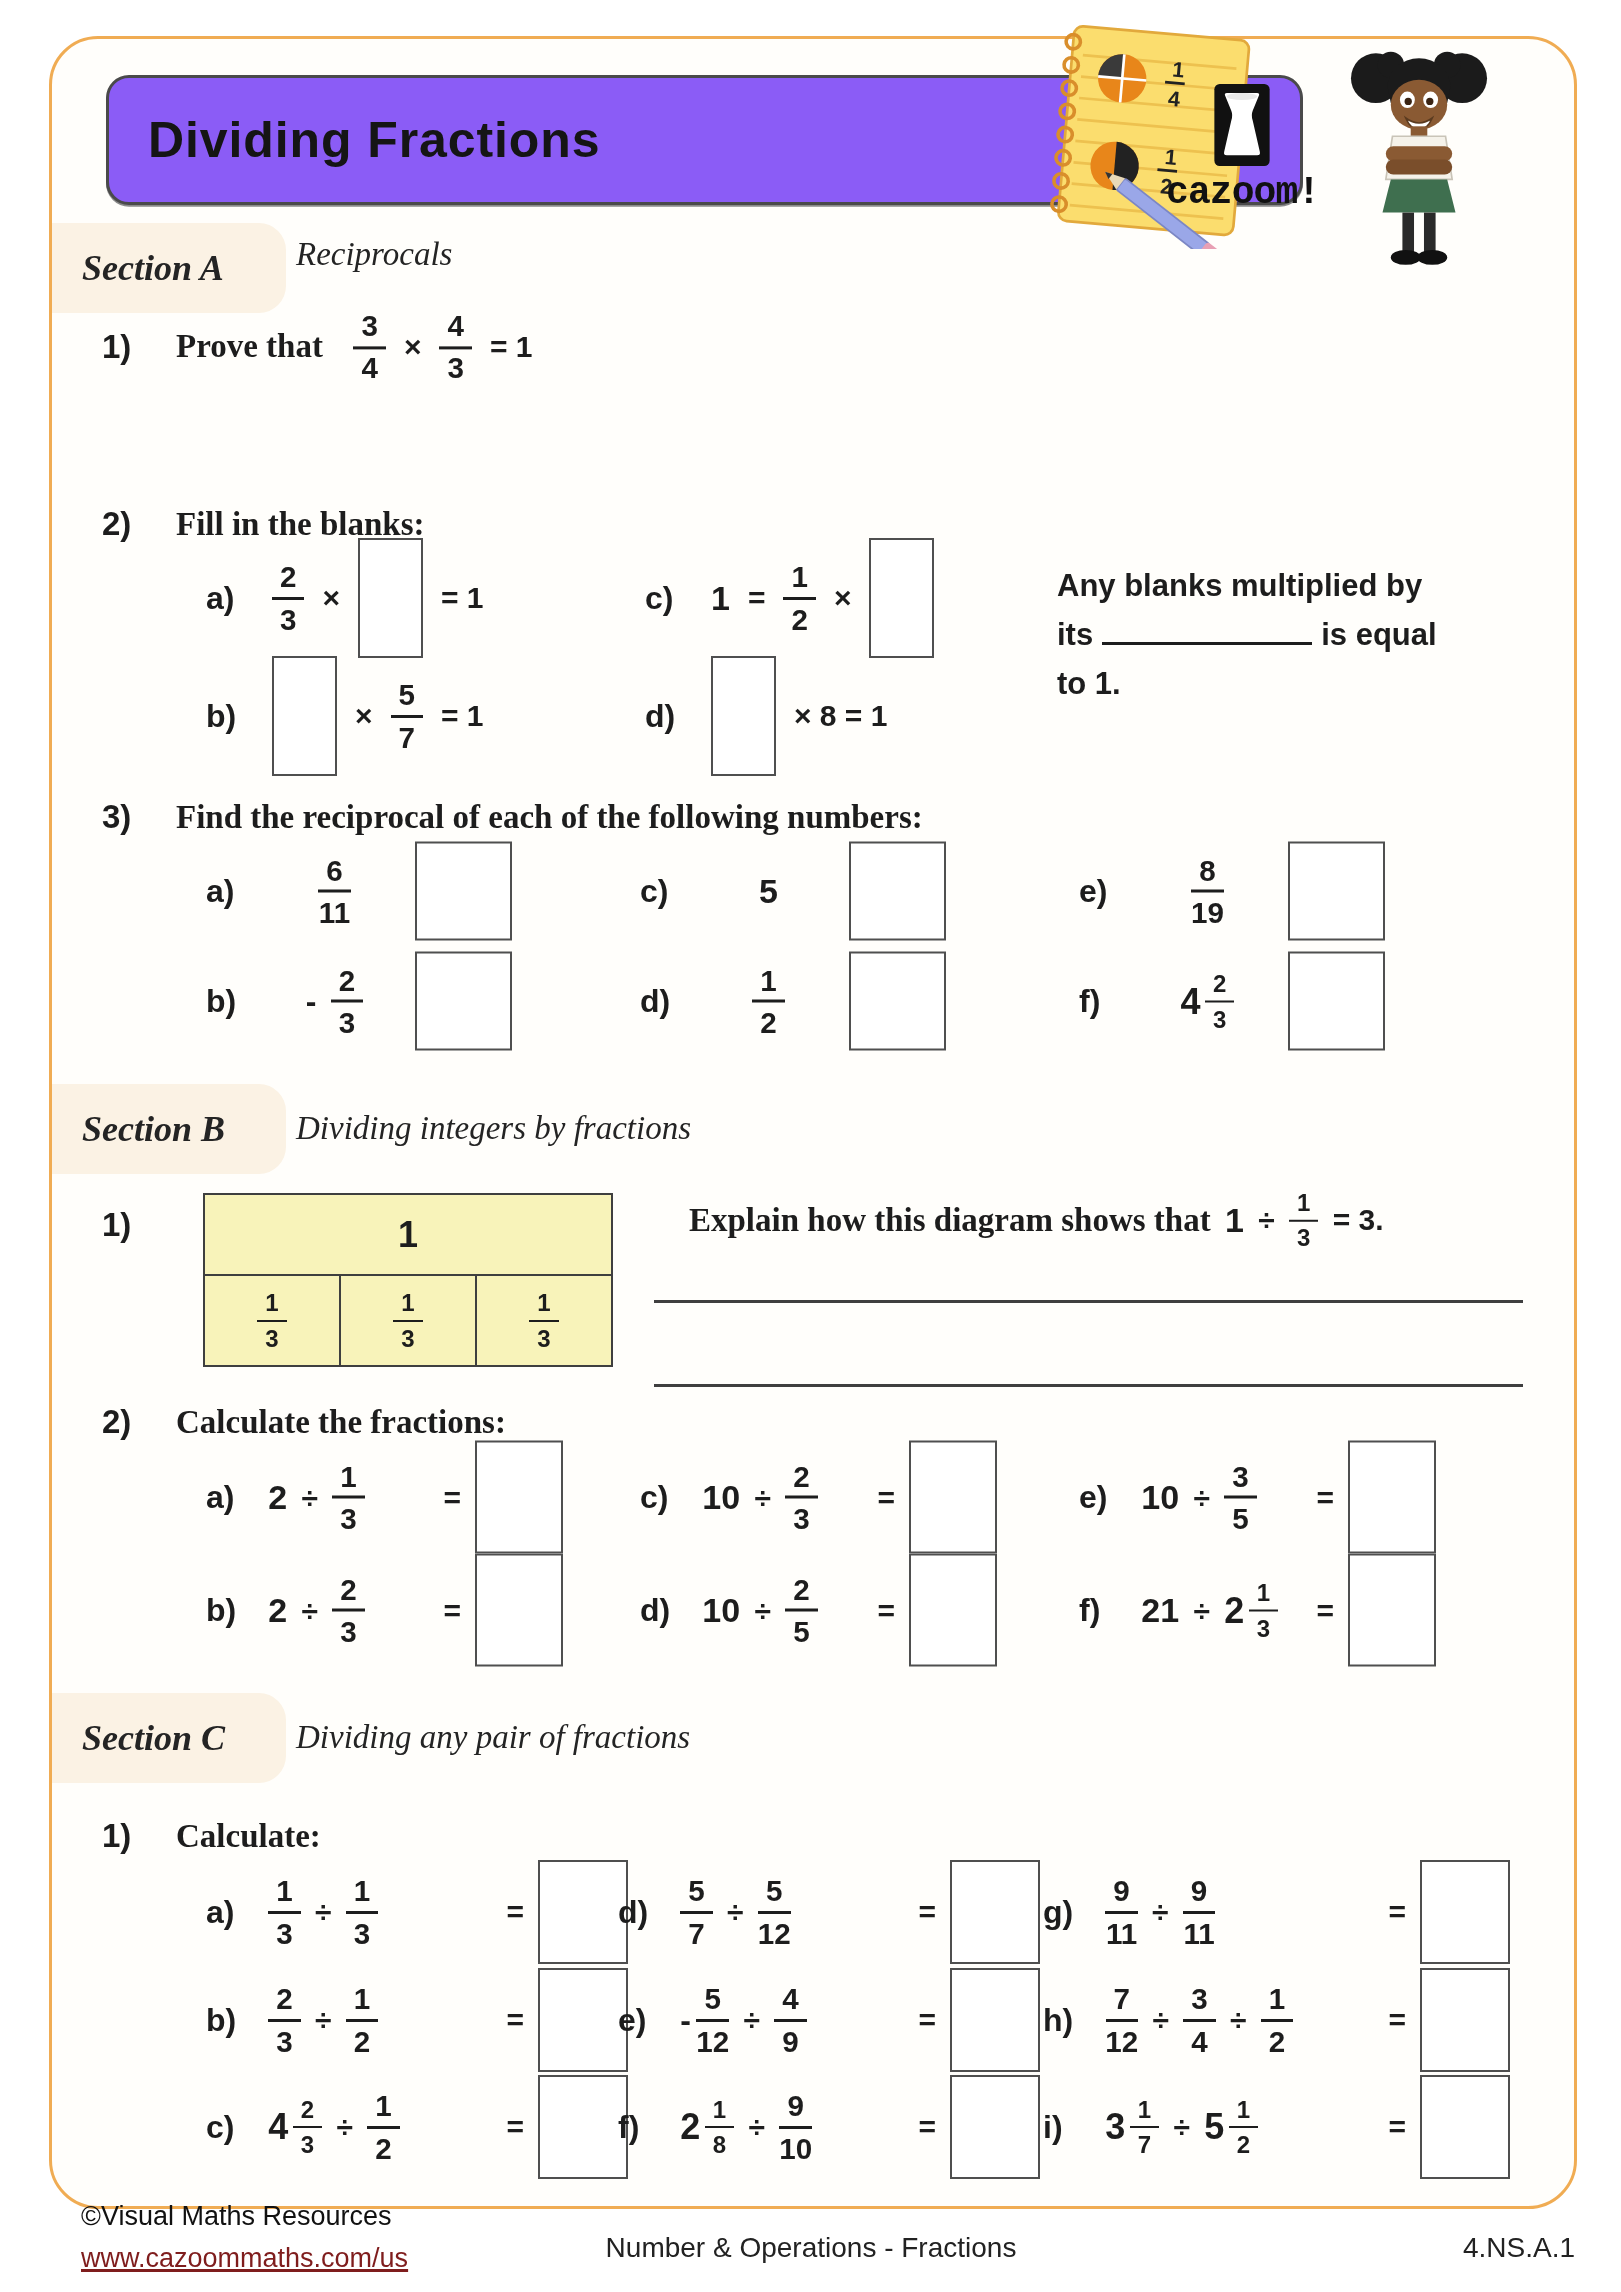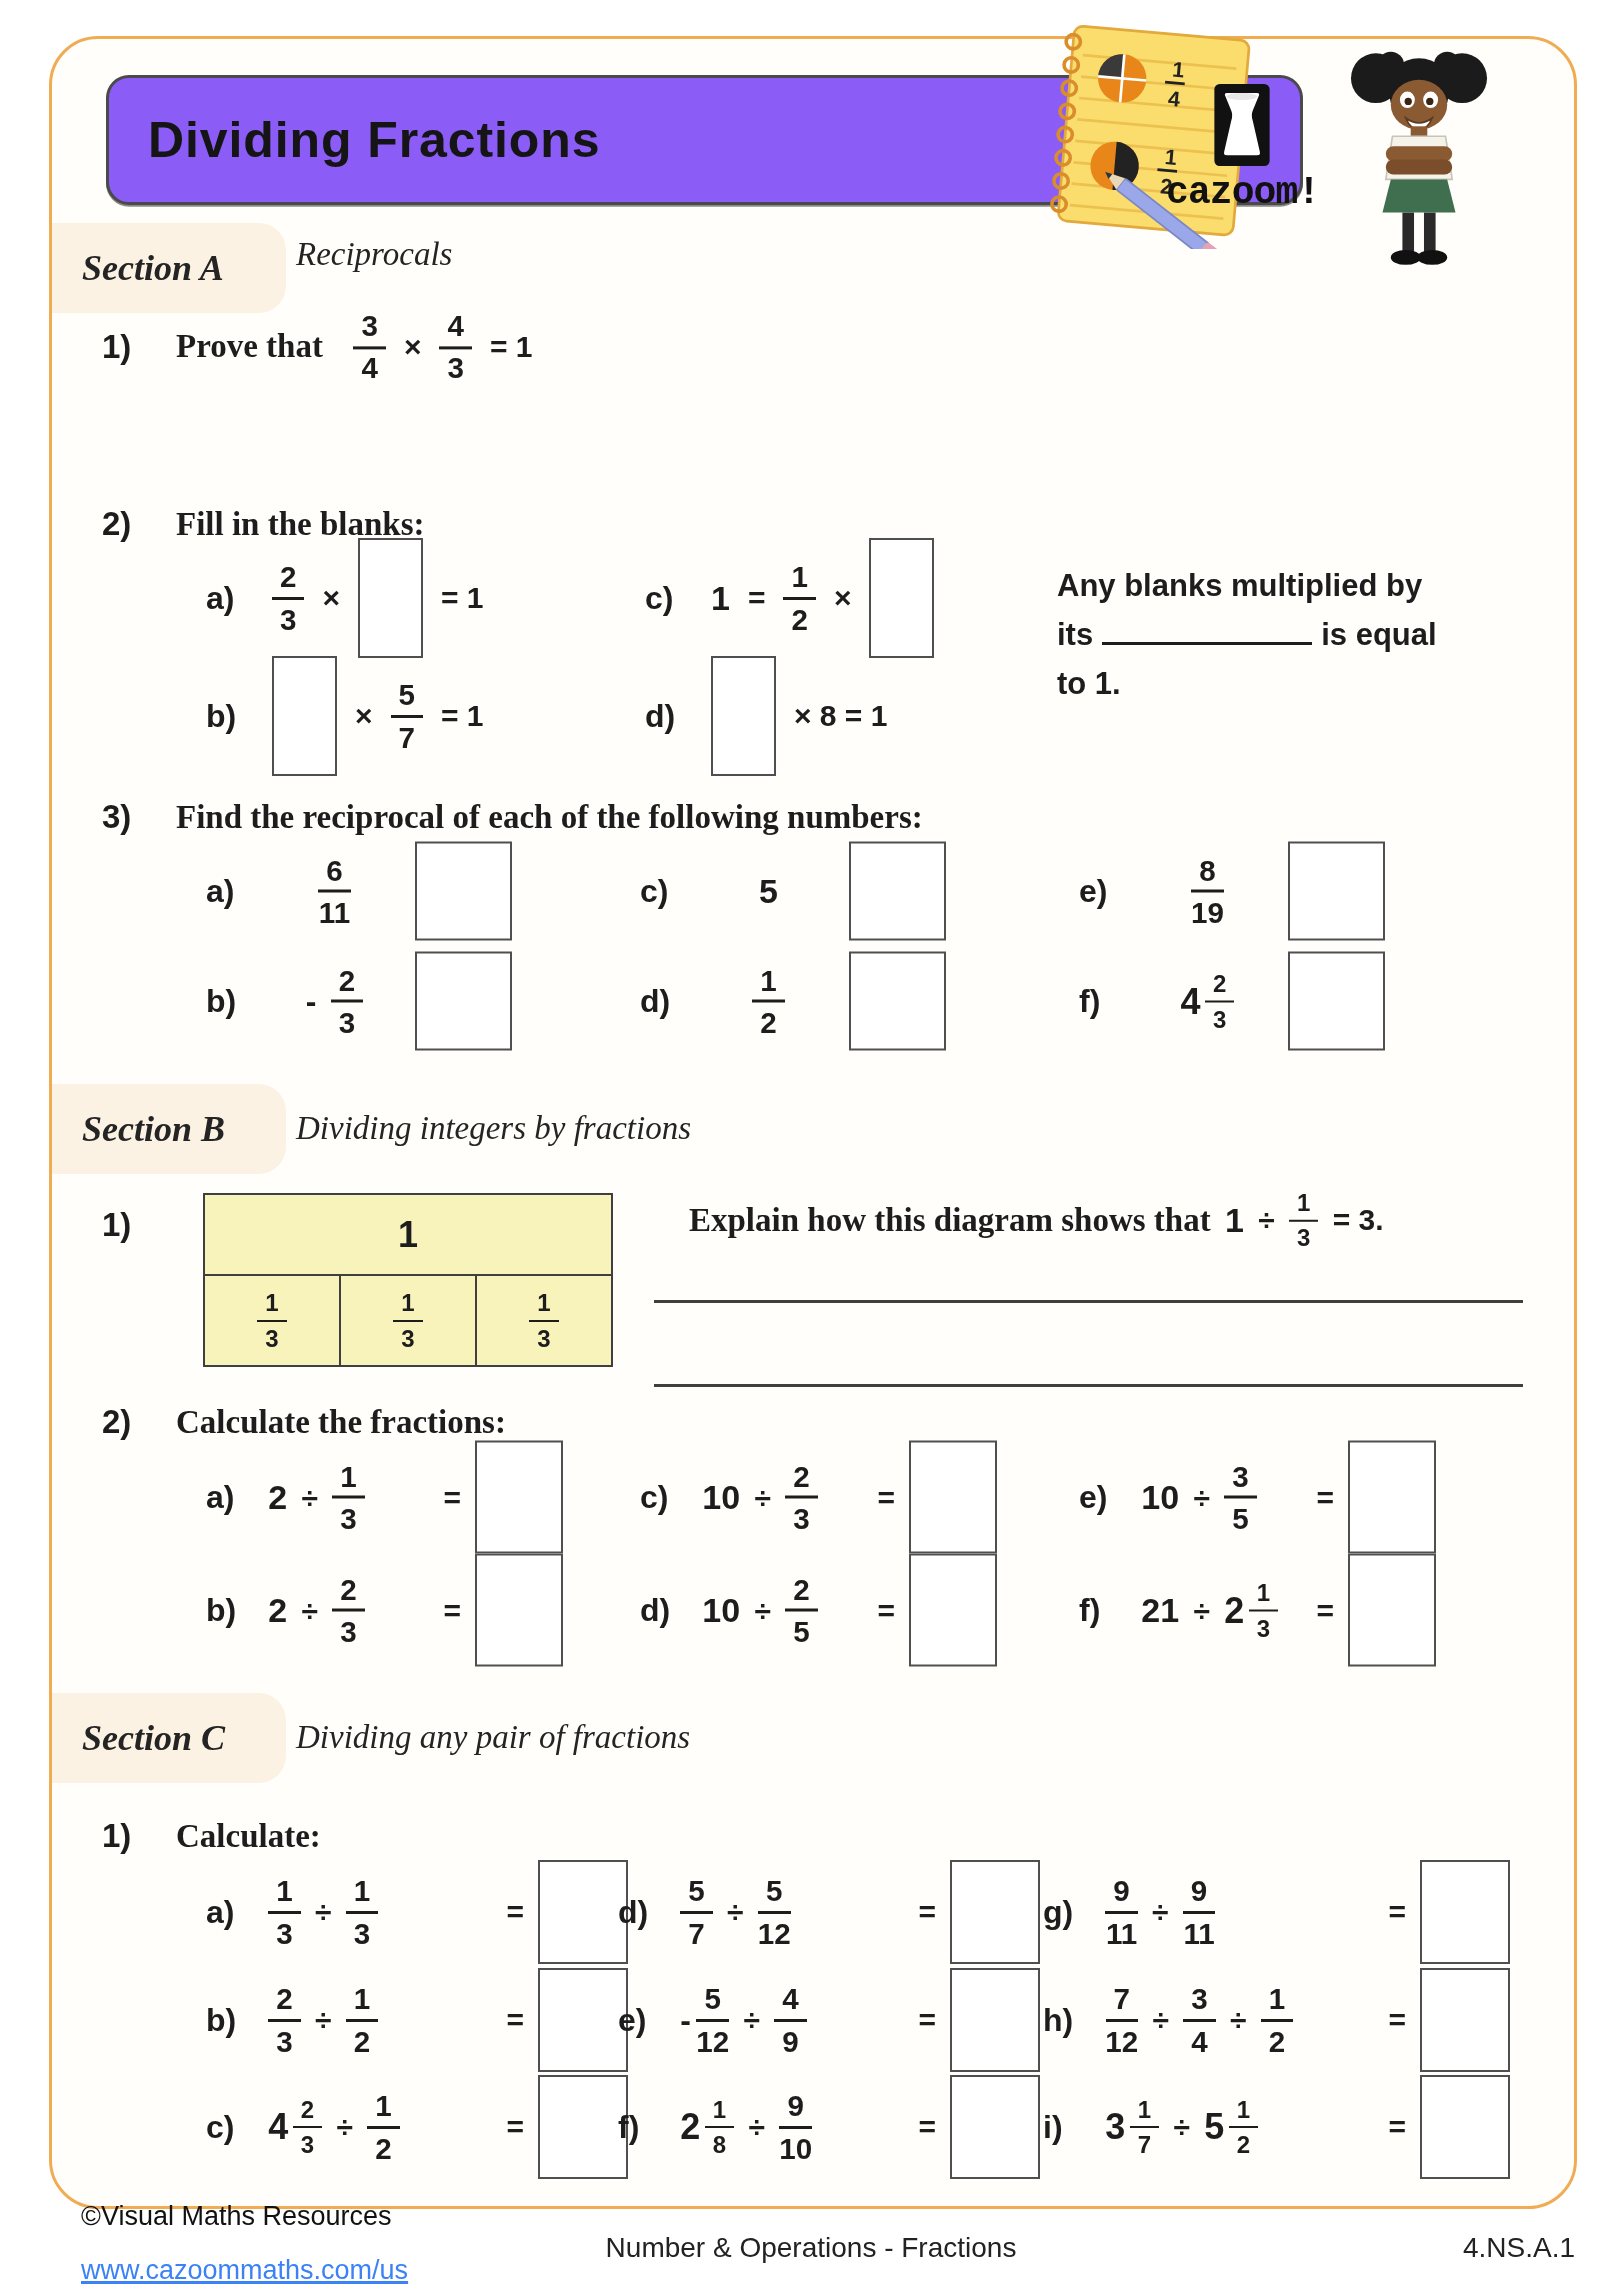--- a/index.html
+++ b/index.html
@@ -70,21 +70,21 @@
   .bar-model{position:absolute;left:203px;top:1193px;width:410px;}
   .bm-top{height:79px;background:#F8F3BA;border:2.7px solid #3f3f3f;
     display:flex;align-items:center;justify-content:center;font-weight:bold;font-size:36px;}
   .bm-row{display:flex;}
   .bm-cell{flex:1;height:89px;background:#F8F3BA;border:2.7px solid #3f3f3f;border-top:none;
     display:flex;align-items:center;justify-content:center;}
   .bm-cell + .bm-cell{border-left:none;}
   .ans-line{position:absolute;left:654px;width:869px;border-bottom:3.6px solid #3f3f3f;}
   
   .foot-left{position:absolute;left:81px;top:2201px;font-size:27px;color:#111;}
-  .foot-link{display:inline-block;margin-top:23px;color:#3b82f6;text-decoration:underline;
+  .foot-link{display:inline-block;margin-top:11px;color:#7f1d1d;text-decoration:underline;
     text-decoration-thickness:2.7px;font-size:27px;}
   .foot-center{position:absolute;left:0;width:1622px;top:2232px;text-align:center;
     font-size:28px;color:#222;}
   .foot-right{position:absolute;right:47px;top:2232px;font-size:28px;color:#222;}
   
   .logo{position:absolute;left:1166px;top:84px;width:152px;text-align:center;}
   .logo .brand{font-family:Liberation Mono, monospace;font-weight:bold;font-size:38px;
     letter-spacing:-0.9px;color:#111;margin-top:1.8px;}
   .notepad{position:absolute;left:1001px;top:25px;}
   .girl{position:absolute;left:1336px;top:50px;}

